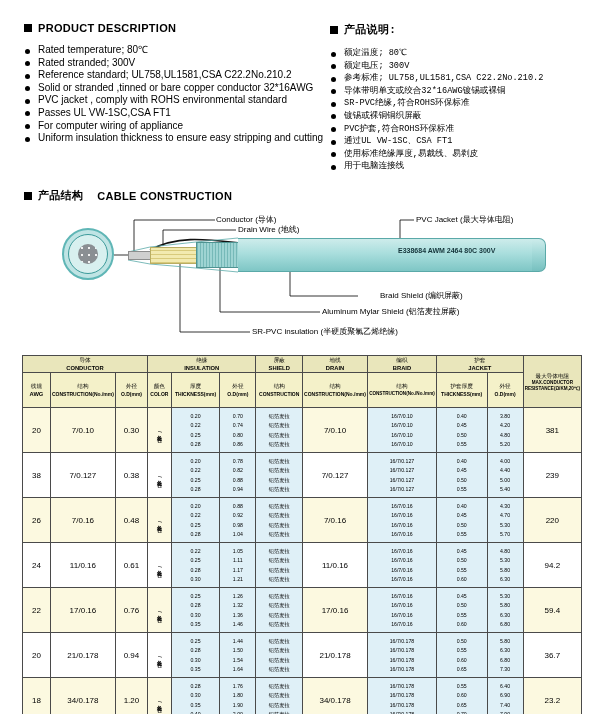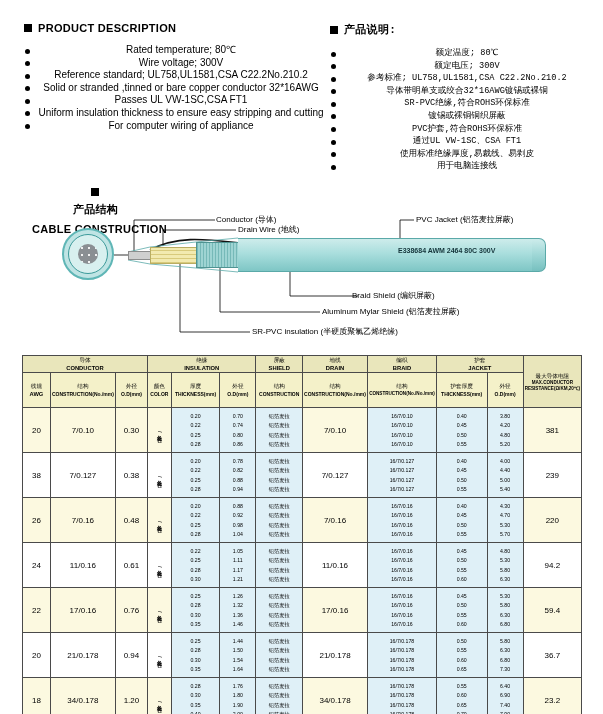--- a/index.html
+++ b/index.html
@@ -13,37 +13,37 @@
   }
   .page{position:relative;width:603px;height:714px;}
 
   
   .sec-head{
     display:flex;align-items:center;gap:6px;
     font-size:11px;font-weight:bold;letter-spacing:.3px;
   }
   .sq{width:8px;height:8px;background:#000;display:inline-block;}
 
-  .desc-col{position:absolute;text-align:center;}
+  .desc-col{position:absolute;}
   #desc-left{left:24px;top:22px;width:300px;}
   #desc-right{left:330px;top:22px;width:260px;font-family:Liberation Mono, monospace;}
 
   ul.bullets{list-style:none;margin:10px 0 0 0;padding:0;}
   ul.bullets li{
     position:relative;padding-left:14px;
     font-size:10px;line-height:12.6px;white-space:nowrap;
   }
   ul.bullets li:before{
     content:"";position:absolute;left:1px;top:4.5px;
     width:5px;height:5px;border-radius:50%;background:#000;
   }
   #desc-right ul.bullets li{font-size:8.6px;line-height:12.6px;}
 
   
-  #constr-head{position:absolute;left:24px;top:188px;flex-direction:column;}
+  #constr-head{position:absolute;left:24px;top:188px;}
   #constr-head .cn{font-size:11px;font-weight:bold;}
   #constr-head .en{font-size:11px;font-weight:bold;margin-left:8px;}
 
   .diagram{position:absolute;left:0;top:200px;width:603px;height:148px;}
 
   .lbl{position:absolute;font-size:8px;white-space:nowrap;}
 
   svg.lines{position:absolute;left:0;top:0;width:603px;height:148px;}
 
   
@@ -147,26 +147,27 @@
 
 <div class="page">
 
   <div class="desc-col" id="desc-left">
     <div class="sec-head">
       <span class="sq"></span>
       <span>PRODUCT DESCRIPTION</span>
     </div>
     <ul class="bullets">
       <li>Rated temperature; 80℃</li>
-      <li>Wire voltage; 300V</li>
+      <li>Rated stranded; 300V</li>
       <li>Reference standard; UL758,UL1581,CSA C22.2No.210.2</li>
       <li>Solid or stranded ,tinned or bare copper conductor 32*16AWG</li>
+      <li>PVC jacket , comply with ROHS environmental standard</li>
       <li>Passes UL VW-1SC,CSA FT1</li>
+      <li>For computer wiring of appliance</li>
       <li>Uniform insulation thickness to ensure easy stripping and cutting</li>
-      <li>For computer wiring of appliance</li>
     </ul>
   </div>
 
   <div class="desc-col" id="desc-right">
     <div class="sec-head">
       <span class="sq"></span>
       <span>产品说明:</span>
     </div>
     <ul class="bullets">
       <li>额定温度; 80℃</li>
@@ -225,22 +226,22 @@
     <div class="braid"></div>
     <div class="cable-body"></div>
     <div class="cable-right-cap"></div>
 
     <div class="print">
       <span>E338684    AWM 2464 80C 300V</span>
     </div>
 
     <div class="lbl" style="left:216px;top:14px;">Conductor (导体)</div>
     <div class="lbl" style="left:238px;top:24px;">Drain Wire (地线)</div>
-    <div class="lbl" style="left:416px;top:14px;">PVC Jacket (铝箔麦拉屏蔽)</div>
-    <div class="lbl" style="left:352px;top:90px;">Braid Shield (编织屏蔽)</div>
+    <div class="lbl" style="left:416px;top:14px;">PVC Jacket (最大导体电阻)</div>
+    <div class="lbl" style="left:380px;top:90px;">Braid Shield (编织屏蔽)</div>
     <div class="lbl" style="left:322px;top:106px;">Aluminum Mylar Shield (铝箔麦拉屏蔽)</div>
     <div class="lbl" style="left:252px;top:126px;">SR-PVC insulation (半硬质聚氯乙烯绝缘)</div>
   </div>
 
   <table>
     <thead>
       <tr class="grp">
         <th colspan="3">
           <span class="cn">导体</span>
           <span class="en">CONDUCTOR</span>

